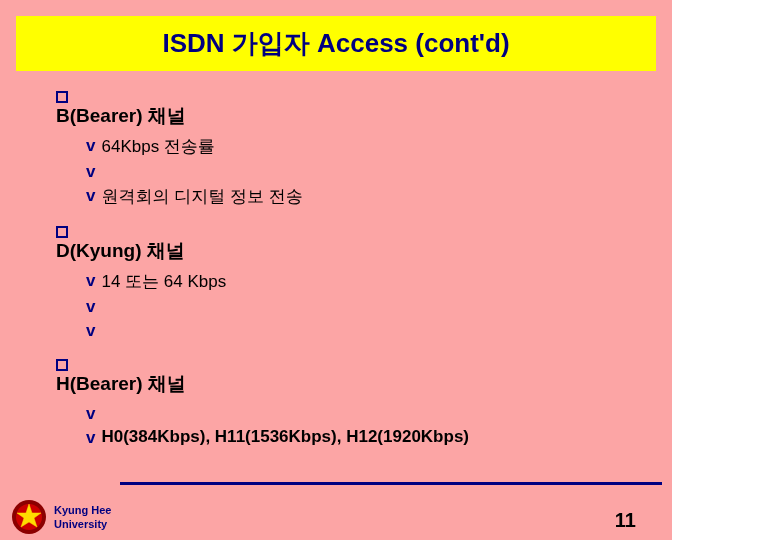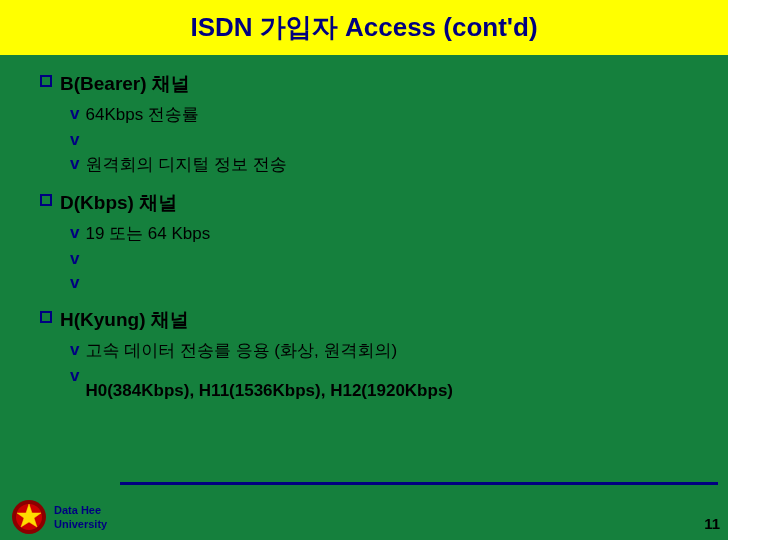--- a/index.html
+++ b/index.html
@@ -11,25 +11,25 @@
     body {
       width: 780px;
       height: 540px;
       background: #ffffff;
       font-family: Arial, 'Malgun Gothic', sans-serif;
       overflow: hidden;
       position: relative;
     }
 
     .slide {
-      width: 728px;
+      width: 672px;
       height: 540px;
-      background: #15803d;
+      background: #fca5a5;
       position: relative;
-      padding: 0;
+      padding: 16px;
     }
 
     .title-bar {
       background: #ffff00;
       width: 100%;
       padding: 10px 20px;
       text-align: center;
     }
 
     .title-text {
@@ -44,20 +44,21 @@
     }
 
     .section {
       margin-bottom: 14px;
     }
 
     .section-header {
       display: flex;
       align-items: flex-start;
       margin-bottom: 6px;
+      flex-direction: column;
     }
 
     .bullet-sq {
       display: inline-block;
       width: 12px;
       height: 12px;
       border: 2px solid #000080;
       margin-right: 8px;
       margin-top: 4px;
       flex-shrink: 0;
@@ -93,21 +94,20 @@
       font-size: 17px;
       color: #000000;
       font-family: Arial, 'Malgun Gothic', sans-serif;
     }
 
     .sub-text-bold {
       font-size: 17px;
       color: #000000;
       font-weight: bold;
       font-family: Arial, 'Malgun Gothic', sans-serif;
-      margin-top: 16px;
     }
 
     .footer {
       position: absolute;
       bottom: 0;
       left: 0;
       right: 0;
       height: 60px;
     }
 
@@ -137,22 +137,22 @@
     .university-name {
       font-size: 11px;
       font-weight: bold;
       color: #000080;
       line-height: 1.3;
     }
 
     .page-number {
       position: absolute;
       bottom: 8px;
-      right: 8px;
-      font-size: 15px;
+      right: 36px;
+      font-size: 20px;
       font-weight: bold;
       color: #000000;
     }
   </style>
 </head>
 <body>
 
 <div class="slide">
 
   <div class="title-bar">
@@ -177,45 +177,44 @@
         <div class="sub-item">
           <span class="sub-bullet">v</span>
           <span class="sub-text">원격회의 디지털 정보 전송</span>
         </div>
       </div>
     </div>
 
     <div class="section">
       <div class="section-header">
         <span class="bullet-sq"></span>
-        <span class="section-title">D(Kbps) 채널</span>
+        <span class="section-title">D(Kyung) 채널</span>
       </div>
       <div class="sub-items">
         <div class="sub-item">
           <span class="sub-bullet">v</span>
-          <span class="sub-text">19 또는 64 Kbps</span>
+          <span class="sub-text">14 또는 64 Kbps</span>
         </div>
         <div class="sub-item">
           <span class="sub-bullet">v</span>
         </div>
         <div class="sub-item">
           <span class="sub-bullet">v</span>
         </div>
       </div>
     </div>
 
     <div class="section">
       <div class="section-header">
         <span class="bullet-sq"></span>
-        <span class="section-title">H(Kyung) 채널</span>
+        <span class="section-title">H(Bearer) 채널</span>
       </div>
       <div class="sub-items">
         <div class="sub-item">
           <span class="sub-bullet">v</span>
-          <span class="sub-text">고속 데이터 전송를 응용 (화상, 원격회의)</span>
         </div>
         <div class="sub-item">
           <span class="sub-bullet">v</span>
           <span class="sub-text sub-text-bold">H0(384Kbps), H11(1536Kbps), H12(1920Kbps)</span>
         </div>
       </div>
     </div>
 
   </div>
 
@@ -223,20 +222,20 @@
     <div class="footer-line"></div>
     <div class="footer-logo-area">
 
       <svg class="logo-emblem" viewBox="0 0 38 38" xmlns="http://www.w3.org/2000/svg">
         <circle cx="19" cy="19" r="17" fill="#8B0000" stroke="#gold" stroke-width="1"></circle>
         <circle cx="19" cy="19" r="13" fill="#cc0000"></circle>
         <polygon points="19,6 22,15 31,15 24,20 27,29 19,24 11,29 14,20 7,15 16,15" fill="#ffdd00" stroke="#ffdd00" stroke-width="0.5"></polygon>
         <circle cx="19" cy="19" r="4" fill="#ffdd00"></circle>
       </svg>
       <div class="university-name">
-        <div>Data Hee</div>
+        <div>Kyung Hee</div>
         <div>University</div>
       </div>
     </div>
     <div class="page-number">11</div>
   </div>
 
 </div>
 
 </body></html>

